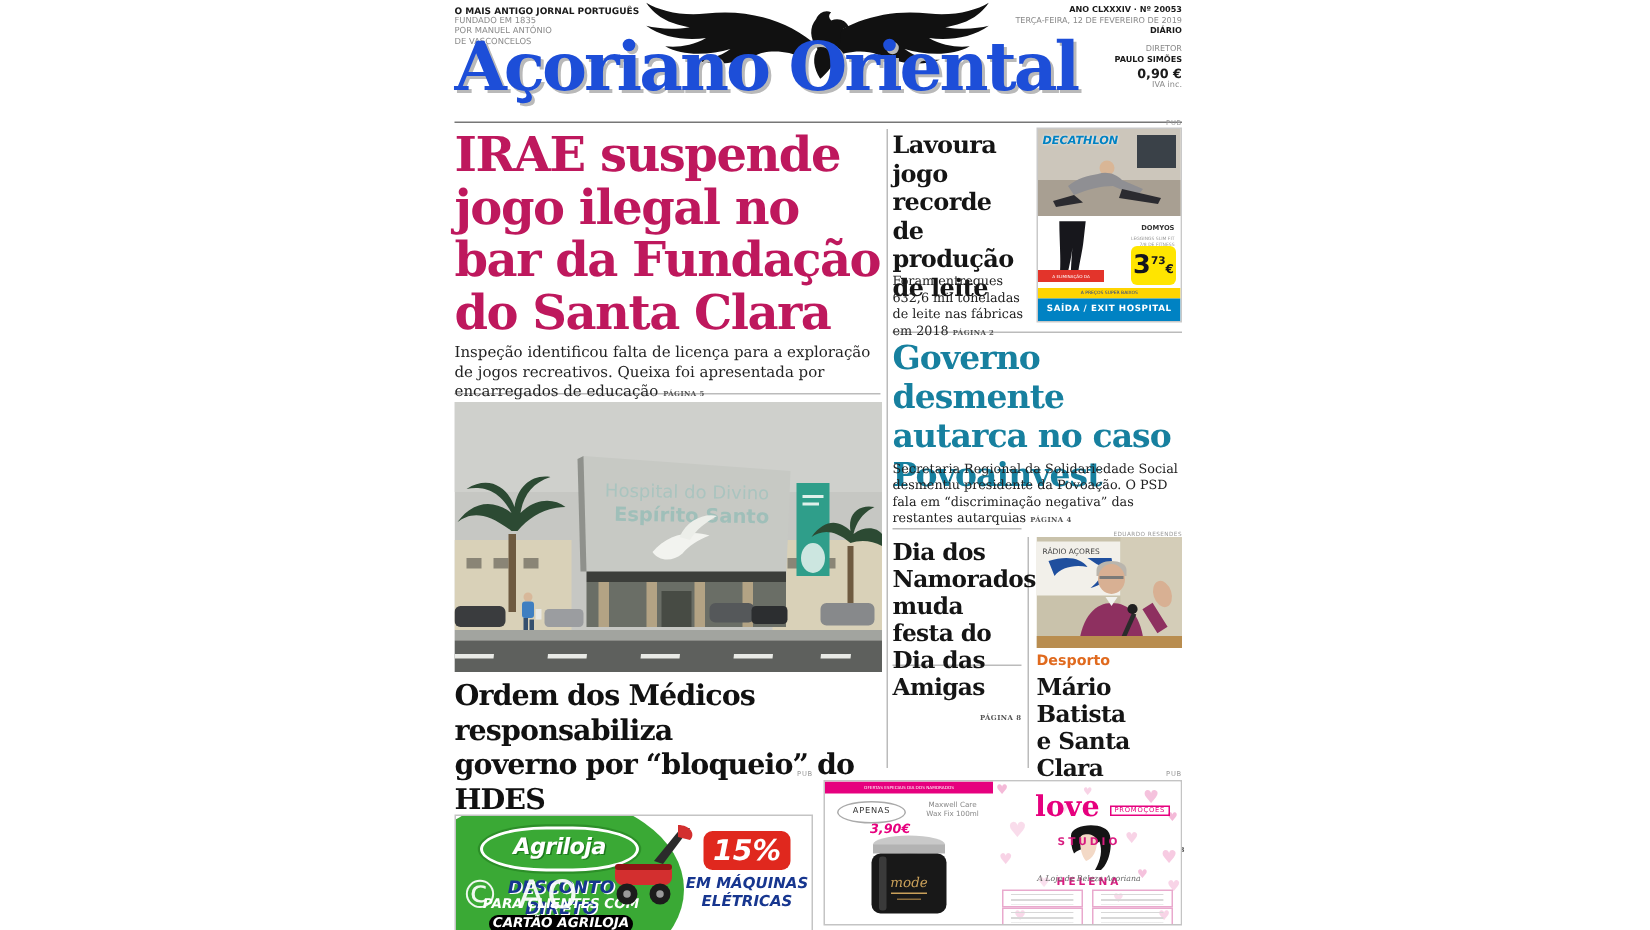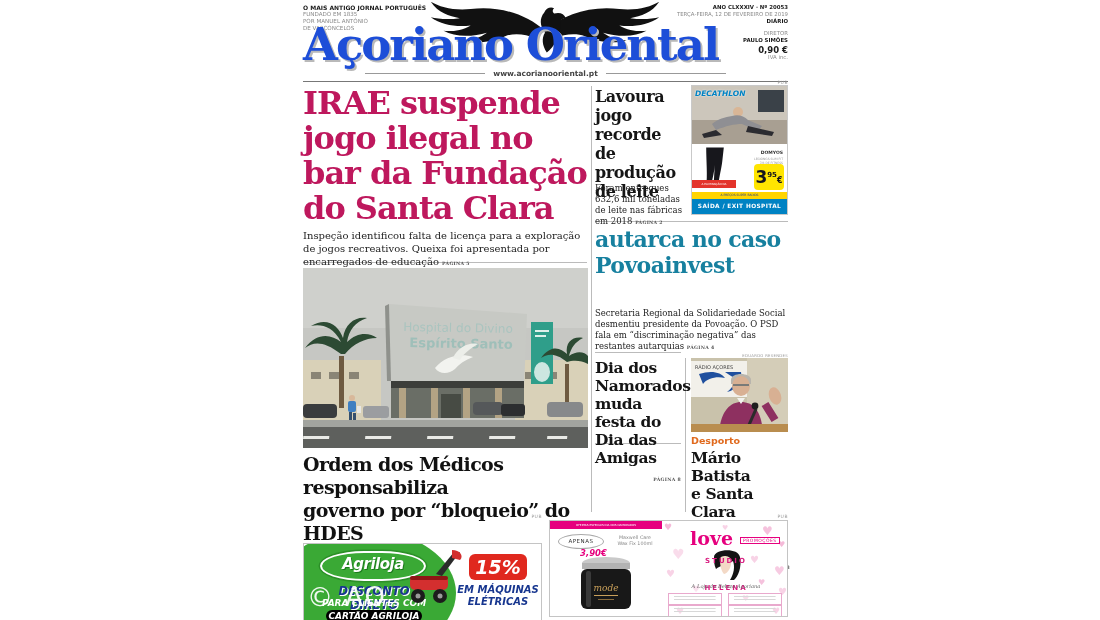--- a/index.html
+++ b/index.html
@@ -137,23 +137,20 @@
     <div class="abs mast-right">
       <div class="strong">ANO CLXXXIV · Nº 20053</div>
       <div>TERÇA-FEIRA, 12 DE FEVEREIRO DE 2019</div>
       <div class="strong">DIÁRIO</div>
       <div style="margin-top:5px">DIRETOR</div>
       <div class="strong">PAULO SIMÕES</div>
       <div class="price">0,90 €</div>
       <div>IVA inc.</div>
     </div>
 
-    <div class="abs www">
-      <span>www.acorianooriental.pt</span>
-    </div>
     <div class="abs mast-rule"></div>
     <div class="abs pub" style="right:0;top:80px;">PUB</div>
 
     <div class="abs vrule" style="left:288px;top:86px;height:426px;"></div>
     <div class="abs vrule" style="left:382px;top:358px;height:154px;"></div>
     <div class="abs hrule" style="left:0;top:262px;width:284px;"></div>
     <div class="abs hrule" style="left:292px;top:221px;width:193px;"></div>
     <div class="abs hrule" style="left:292px;top:352px;width:86px;"></div>
     <div class="abs hrule" style="left:292px;top:443px;width:86px;"></div>
 
@@ -254,29 +251,30 @@
         </svg>
         <div class="dec-brand">DECATHLON</div>
       </div>
       <div class="dec-mid">
         <svg style="position:absolute;left:8px;top:2px;" width="30" height="44" viewBox="0 0 40 60" aria-hidden="true">
           <path d="M8,2 L32,2 L30,20 C29,30 26,40 24,56 L18,56 C19,42 19,34 20,26 C19,34 17,44 14,56 L8,56 C10,40 8,20 8,2 Z" fill="#17171c"></path>
         </svg>
         <div class="dec-domyos">DOMYOS</div>
         <div class="dec-fine">LEGGINGS SLIM FIT 7/8 DE FITNESS CARDIO-TRAINING</div>
         <div class="dec-price">
-          <span class="pi">3</span><span class="ps">95</span><span class="pc">€</span>
+          <span class="pi">3</span><span class="ps">73</span><span class="pc">€</span>
         </div>
         <div class="dec-red">A ELIMINAÇÃO DA TRANSPIRAÇÃO</div>
       </div>
       <div class="dec-yellow">A PREÇOS SUPER BAIXOS</div>
       <div class="dec-blue">SAÍDA / EXIT HOSPITAL</div>
     </div>
 
     <div class="abs teal-h">
+      <div>Governo desmente</div>
       <div>autarca no caso</div>
       <div>Povoainvest</div>
     </div>
     <div class="abs body-txt" style="left:292px;top:308px;width:193px;">
       <span>Secretaria Regional da Solidariedade Social desmentiu presidente da Povoação. O PSD fala em “discriminação negativa” das restantes autarquias</span>
       <span class="pagetag">PÁGINA 4</span>
     </div>
 
     <div class="abs small-h" style="left:292px;top:359px;width:86px;">
       <span>Dia dos Namorados muda festa do Dia das Amigas</span>

